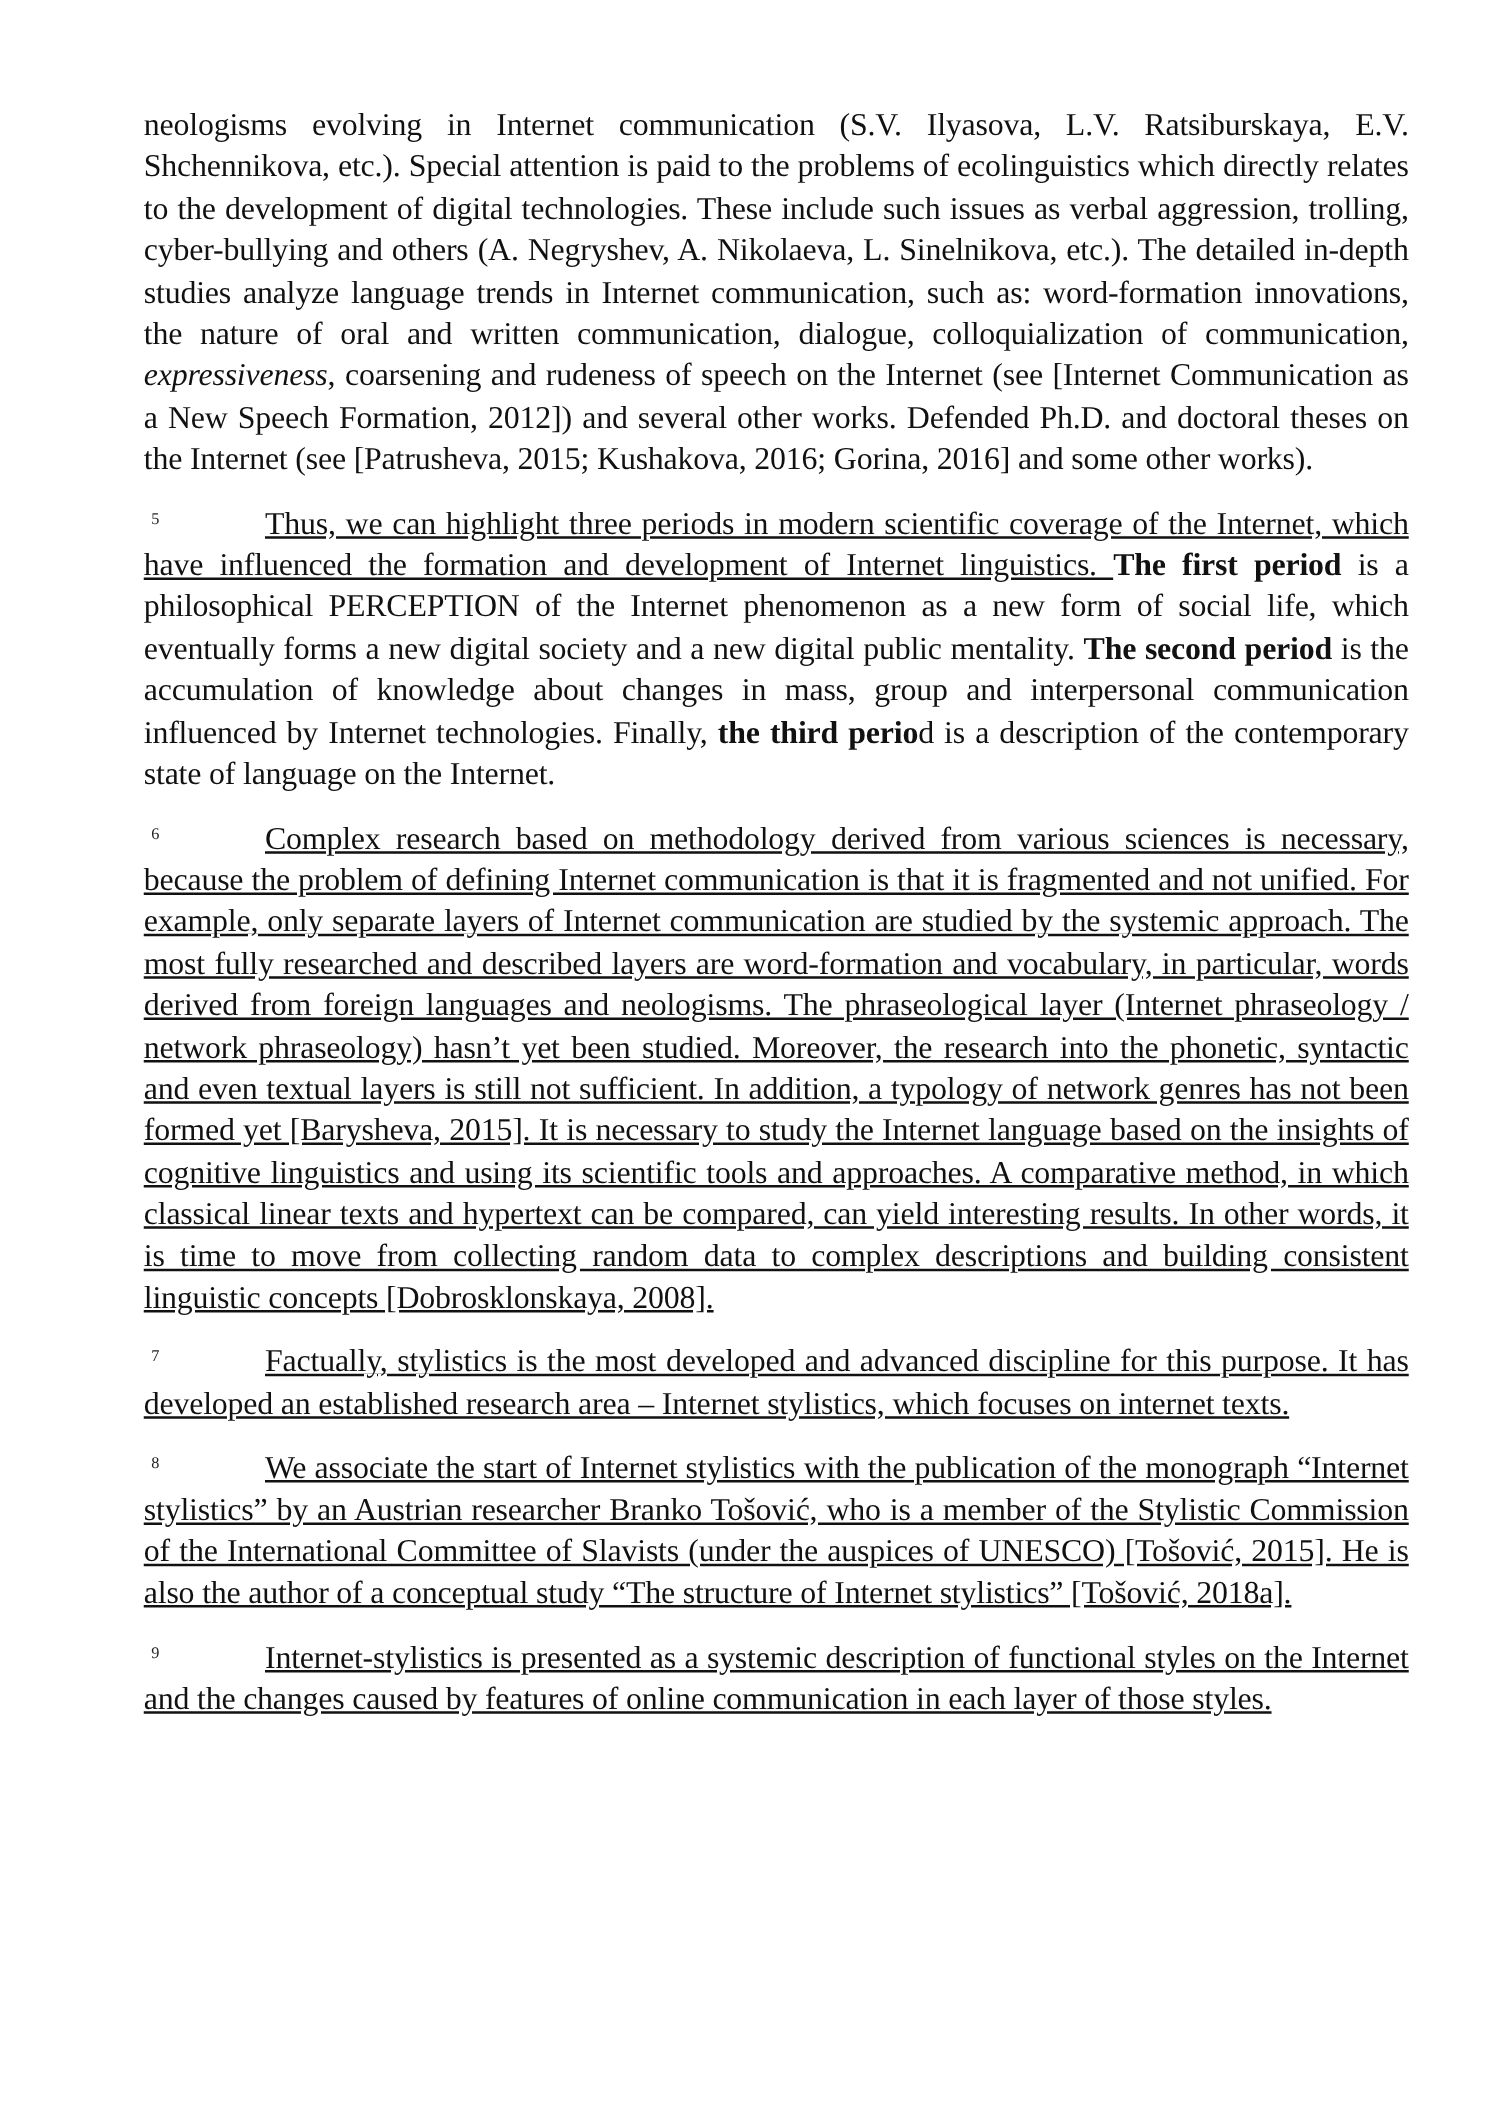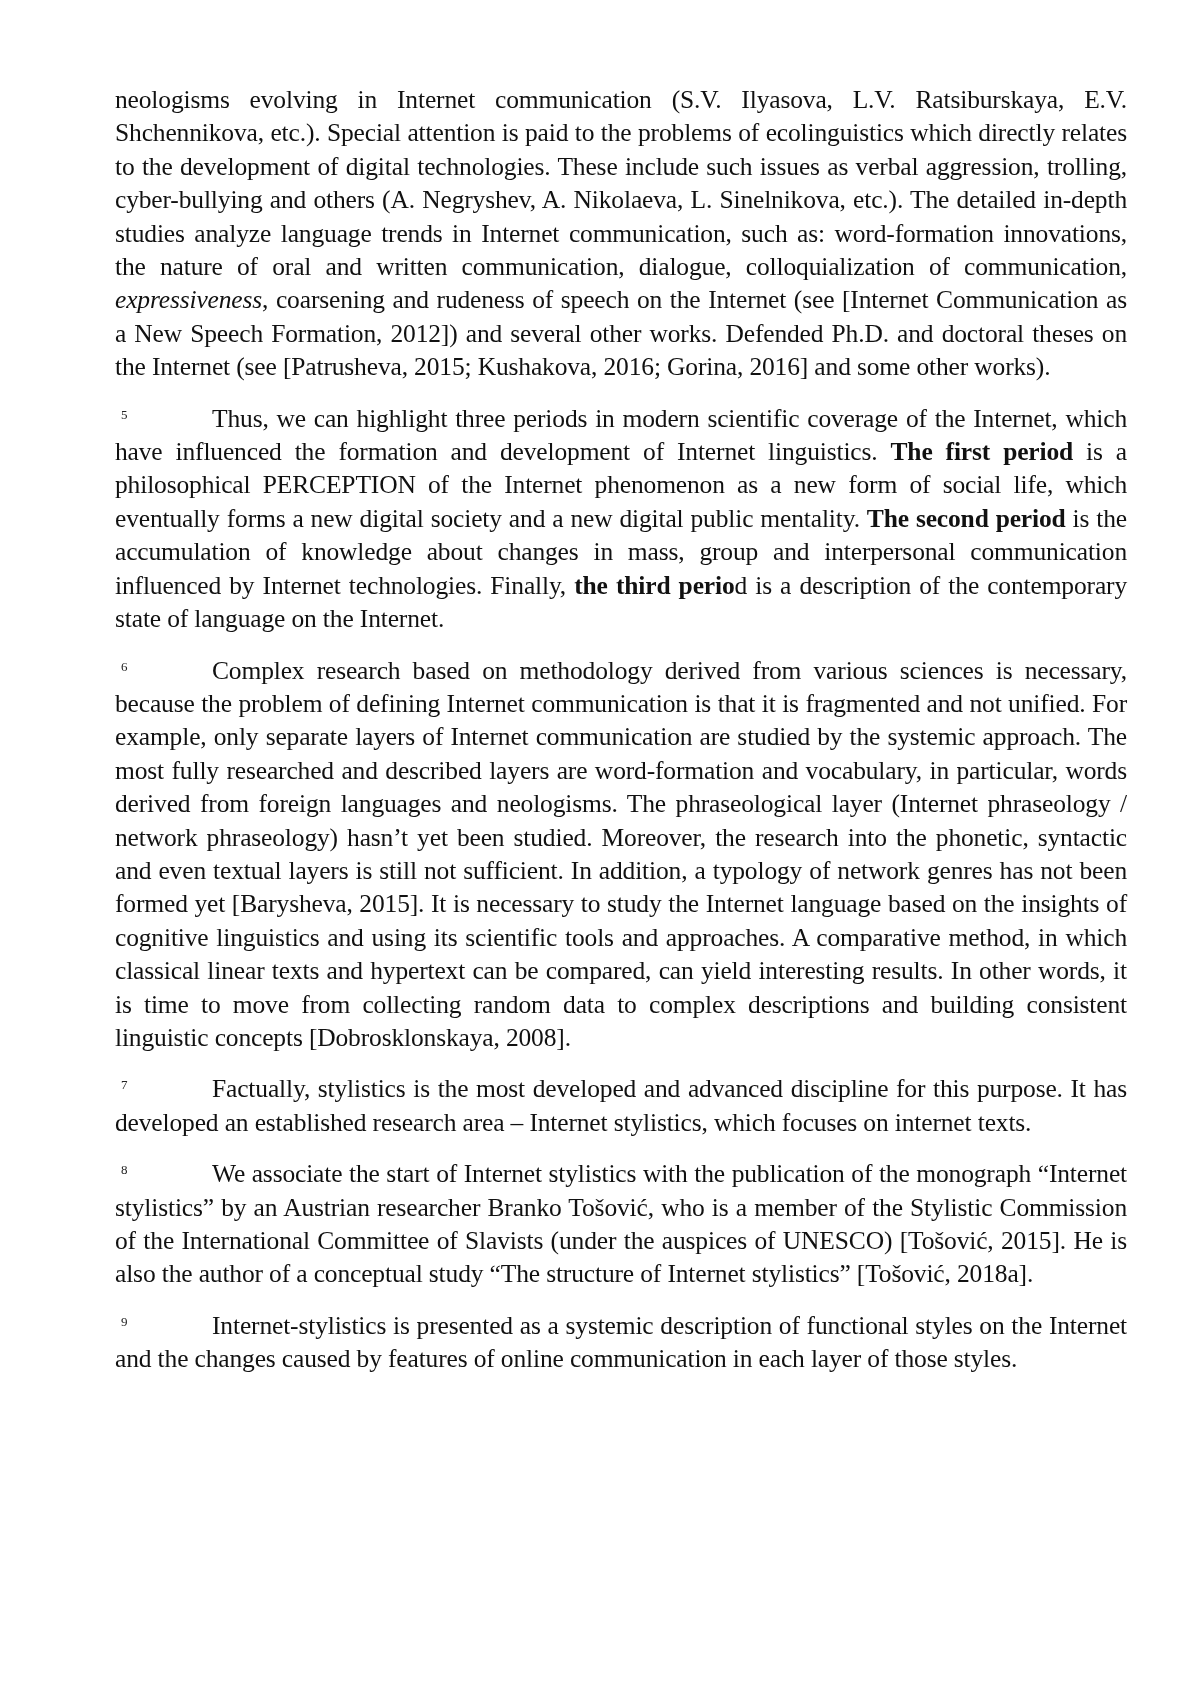--- a/index.html
+++ b/index.html
@@ -26,20 +26,21 @@
     position: relative;
     font-size: 25.5px;
     line-height: 33.4px;
     text-align: justify;
     margin: 0 0 18px 0;
     letter-spacing: -0.15px;
     word-spacing: 0px;
   }
   .para.indented .first {
     padding-left: 97px;
+    text-decoration: underline;
   }
   .pnum {
     position: absolute;
     left: 6px;
     top: 6px;
     font-size: 13px;
     line-height: 14px;
     color: #222;
   }
   .bi { font-weight: bold; }

